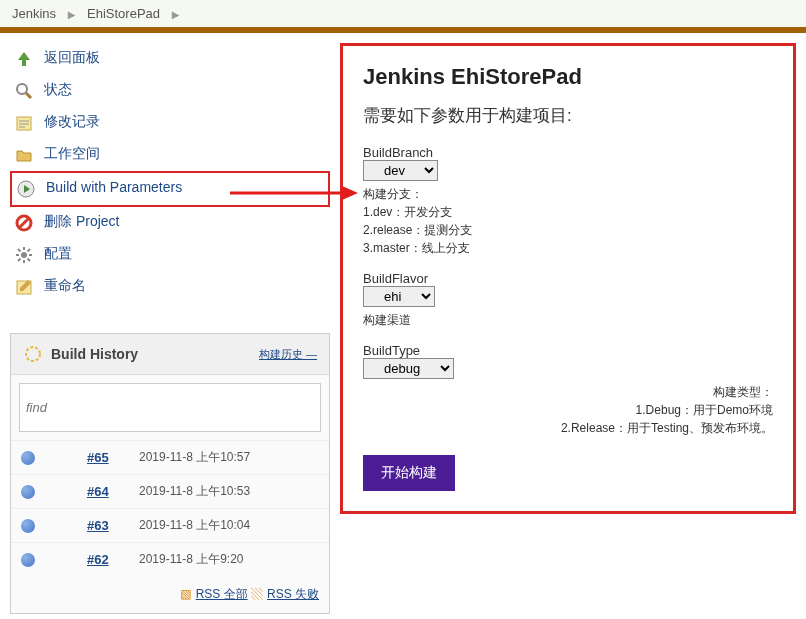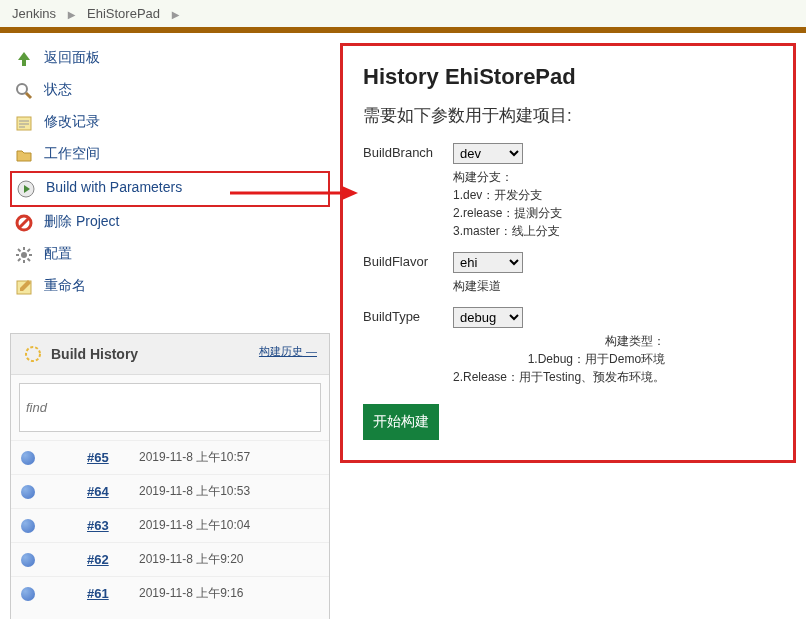--- a/index.html
+++ b/index.html
@@ -7,41 +7,41 @@
 .breadcrumb { background: #f6f9f2; border-bottom: 6px solid #a16207; padding: 6px 12px; font-size: 13px; color: #555; }
 .breadcrumb span { color: #555; }
 .breadcrumb .sep { margin: 0 8px; color: #999; font-size: 10px; }
 .container { display: flex; padding: 10px; }
 .sidebar { width: 330px; padding-right: 10px; }
 .sidebar-item { display: flex; padding: 6px 4px; gap: 10px; cursor: pointer; }
 .sidebar-item .label { color: #204a87; font-size: 14px; }
 .sidebar-item.highlighted { border: 2px solid #d92424; }
 .icon { width: 20px; height: 20px; display: inline-flex; align-items: center; justify-content: center; flex-shrink: 0; }
 .build-history-panel { border: 1px solid #ccc; margin-top: 30px; background: #fafafa; }
-.bh-header { display: flex; justify-content: space-between; align-items: flex-start; padding: 10px 12px; background: #f0f0f0; border-bottom: 1px solid #ddd; }
+.bh-header { display: flex; justify-content: space-between; align-items: center; padding: 10px 12px; background: #f0f0f0; border-bottom: 1px solid #ddd; }
 .bh-header .title { font-weight: bold; font-size: 14px; color: #444; display: flex; align-items: center; gap: 8px; }
 .bh-header a { color: #204a87; text-decoration: underline; font-size: 11px; }
 .bh-search { padding: 8px; }
 .bh-search-input { width: 100%; padding: 16px 6px; border: 1px solid #ccc; font-size: 13px; color: #999; font-style: italic; }
 .bh-row { display: flex; align-items: center; padding: 8px 10px; border-top: 1px solid #eee; gap: 12px; }
 .bh-row .build-num { color: #204a87; font-weight: bold; text-decoration: underline; width: 40px; margin-left: 40px; }
 .bh-row .build-time { color: #555; font-size: 12px; }
 .rss-row { text-align: right; padding: 10px; font-size: 12px; }
 .rss-row a { color: #204a87; text-decoration: underline; margin-left: 4px; }
 .rss-row .rss-ico { color: #e08000; }
 .arrow { position: absolute; left: 230px; top: 185px; }
 .main { flex: 1; position: relative; }
 .form-box { border: 3px solid #d92424; padding: 18px 20px 20px; margin-top: 0; }
 .form-box h1 { font-size: 22px; font-weight: bold; margin-bottom: 14px; color: #222; }
 .form-box .desc { font-size: 17px; color: #333; margin-bottom: 16px; }
-.param-row { display: flex; margin-bottom: 12px; }
+.param-row { display: flex; margin-bottom: 12px; flex-direction: column; }
 .param-label { width: 90px; color: #333; font-size: 13px; padding-top: 2px; }
-.param-body select { border: 1px solid #888; padding: 1px 2px; font-size: 13px; min-width: 70px; }
+.param-body select { border: 1px solid #888; padding: 1px 16px; font-size: 13px; min-width: 70px; }
 .param-help { font-size: 12px; color: #333; margin-top: 4px; line-height: 1.5; }
-.build-btn { background: #15803d; color: #fff; border: none; padding: 9px 10px; font-size: 14px; cursor: pointer; margin-top: 6px; }
+.build-btn { background: #4c1d95; color: #fff; border: none; padding: 9px 18px; font-size: 14px; cursor: pointer; margin-top: 6px; }
 .ball { width: 14px; height: 14px; border-radius: 50%; background: radial-gradient(circle at 30% 30%, #8cb3e8, #4a76c7); display: inline-block; }
 </style>
 </head>
 <body>
 
 <div class="breadcrumb">
   <span>Jenkins</span>
   <span class="sep">▶</span>
   <span>EhiStorePad</span>
   <span class="sep">▶</span>
@@ -159,40 +159,35 @@
       <div class="bh-row">
         <span class="ball"></span>
         <a href="#" class="build-num">#63</a>
         <span class="build-time">2019-11-8 上午10:04</span>
       </div>
       <div class="bh-row">
         <span class="ball"></span>
         <a href="#" class="build-num">#62</a>
         <span class="build-time">2019-11-8 上午9:20</span>
       </div>
-      <div class="bh-row">
-        <span class="ball"></span>
-        <a href="#" class="build-num">#61</a>
-        <span class="build-time">2019-11-8 上午9:16</span>
-      </div>
       <div class="rss-row">
         <span class="rss-ico">▧</span><a href="#">RSS 全部</a>
         <span class="rss-ico">▧</span><a href="#">RSS 失败</a>
       </div>
     </div>
   </div>
 
   <div class="main">
     <svg class="arrow" width="130" height="20" style="position:absolute;left:-110px;top:140px;">
         <line x1="0" y1="10" x2="115" y2="10" stroke="#e21b1b" stroke-width="3"></line>
         <path d="M112 3 L128 10 L112 17 Z" fill="#e21b1b"></path>
       </svg>
 
     <div class="form-box">
-      <h1>History EhiStorePad</h1>
+      <h1>Jenkins EhiStorePad</h1>
       <p class="desc">需要如下参数用于构建项目:</p>
 
       <div class="param-row">
         <div class="param-label">BuildBranch</div>
         <div class="param-body">
           <select><option>dev</option></select>
           <div class="param-help" style="white-space:pre-line;">构建分支：
 1.dev：开发分支
 2.release：提测分支
 3.master：线上分支</div>

